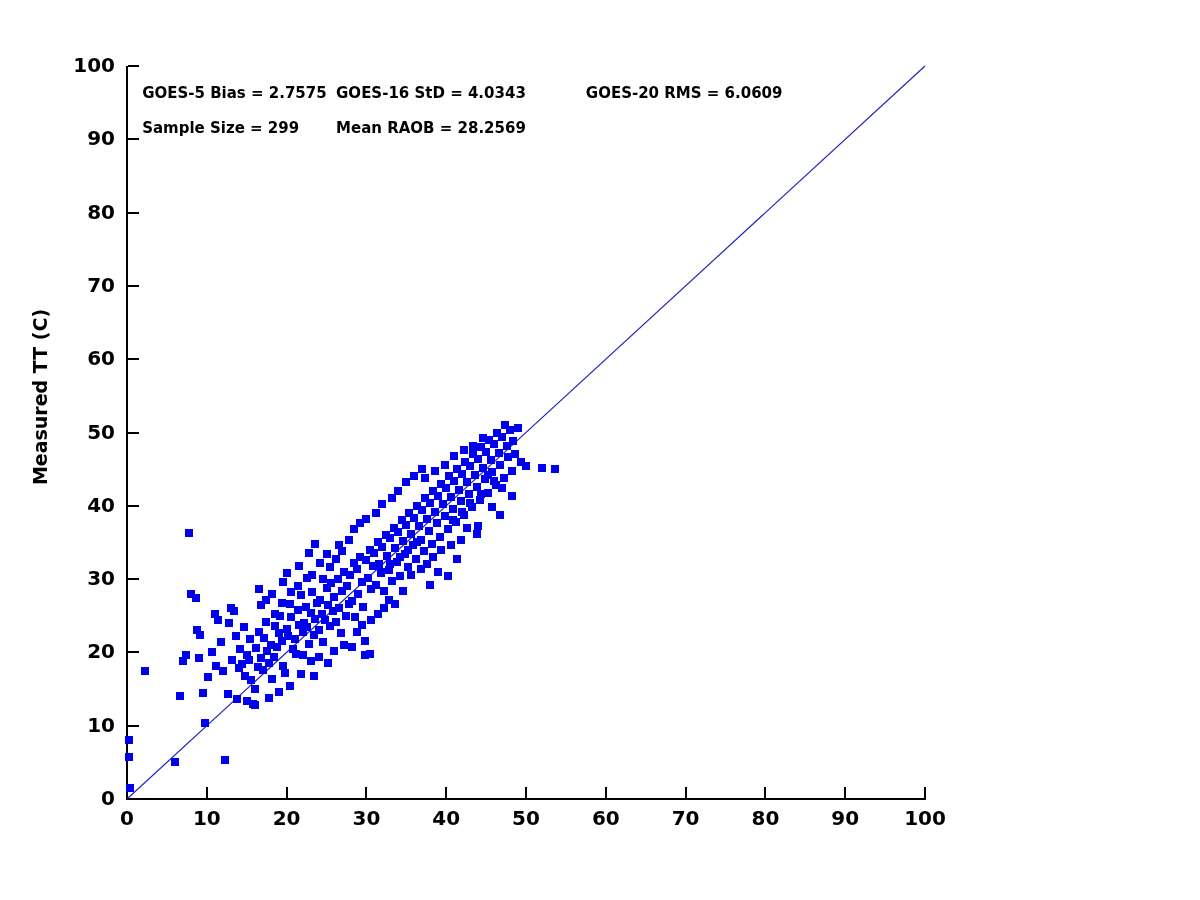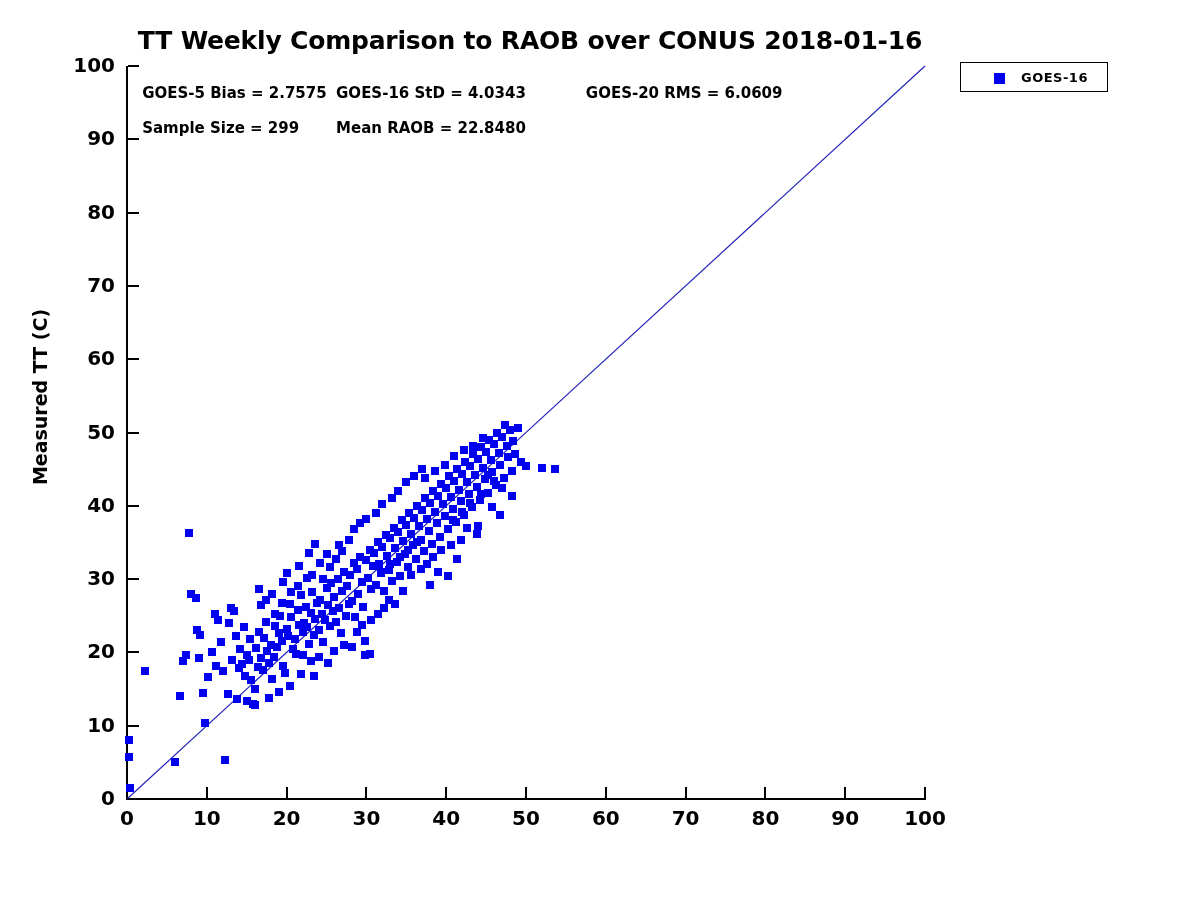--- a/index.html
+++ b/index.html
@@ -169,21 +169,20 @@
     width: 798px;
     height: 733px;
     overflow: visible;
   }
 </style>
 </head>
 <body>
 
 <div id="figure">
 
-  <div id="chart-title">TT Weekly Comparison to RAOB over CONUS 2018-01-16</div>
 
   <div id="axis-left"></div>
   <div id="axis-bottom"></div>
 
   <div id="ticks-y">
       <div class="tick-y" style="top: 798px;"></div>
       <div class="ticklabel-y" style="left: 53px; top: 786px;">0</div>
       <div class="tick-y" style="top: 724.7px;"></div>
       <div class="ticklabel-y" style="left: 53px; top: 712.7px;">10</div>
       <div class="tick-y" style="top: 651.4px;"></div>
@@ -230,21 +229,21 @@
       <div class="ticklabel-x" style="left: 890px;">100</div>
     </div>
 
   <div id="ylabel">Measured TT (C)</div>
 
   <div id="annotations">
       <div class="stat" style="left: 142.162px; top: 83.854px;">GOES-5 Bias = 2.7575</div>
       <div class="stat" style="left: 336.076px; top: 83.854px;">GOES-16 StD = 4.0343</div>
       <div class="stat" style="left: 585.85px; top: 83.854px;">GOES-20 RMS = 6.0609</div>
       <div class="stat" style="left: 142.162px; top: 119.038px; text-align: right;">Sample Size = 299</div>
-      <div class="stat" style="left: 336.076px; top: 119.038px;">Mean RAOB = 22.8480</div>
+      <div class="stat" style="left: 336.076px; top: 119.038px;">Mean RAOB = 28.2569</div>
     </div>
 
   <div id="plot-area">
     <svg id="refline" viewBox="0 0 798 733" preserveAspectRatio="none">
       <line id="refline-seg" x1="0" y1="733" x2="798" y2="0" stroke="#2222BB" stroke-width="1.2"></line>
     </svg>
     <div id="points-layer">
         <div class="point" style="left: 2.394px; top: 674.36px; background: rgb(0, 0, 238);"></div>
         <div class="point" style="left: 2.394px; top: 691.219px; background: rgb(0, 0, 238);"></div>
         <div class="point" style="left: 3.192px; top: 722.005px; background: rgb(0, 0, 238);"></div>
@@ -544,18 +543,14 @@
         <div class="point" style="left: 84.588px; top: 586.4px; background: rgb(0, 0, 238);"></div>
         <div class="point" style="left: 71.82px; top: 592.264px; background: rgb(0, 0, 238);"></div>
         <div class="point" style="left: 108.528px; top: 570.274px; background: rgb(0, 0, 238);"></div>
         <div class="point" style="left: 116.508px; top: 561.478px; background: rgb(0, 0, 238);"></div>
         <div class="point" style="left: 102.144px; top: 557.08px; background: rgb(0, 0, 238);"></div>
         <div class="point" style="left: 89.376px; top: 599.594px; background: rgb(0, 0, 238);"></div>
         <div class="point" style="left: 81.396px; top: 611.322px; background: rgb(0, 0, 238);"></div>
       </div>
   </div>
 
-  <div id="legend">
-    <div id="legend-swatch" style="background: rgb(0, 0, 238);"></div>
-    <div id="legend-label">GOES-16</div>
-  </div>
 
 </div>
 
 </body></html>

